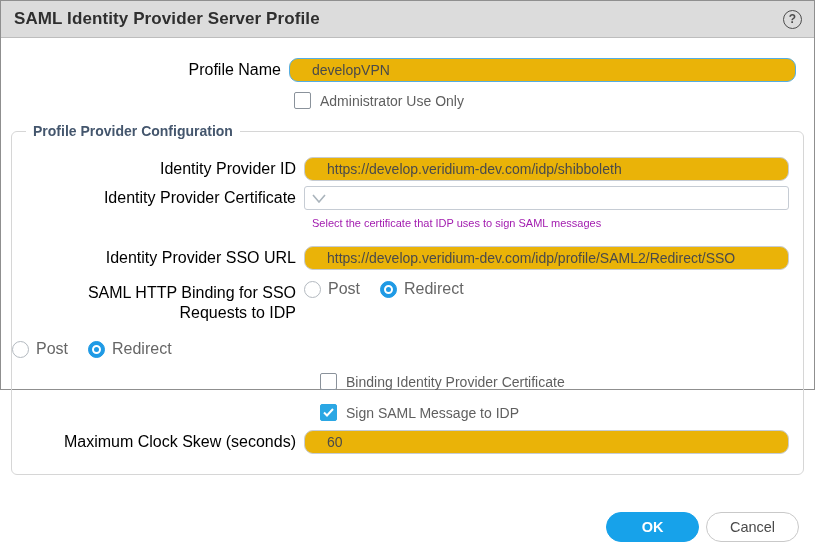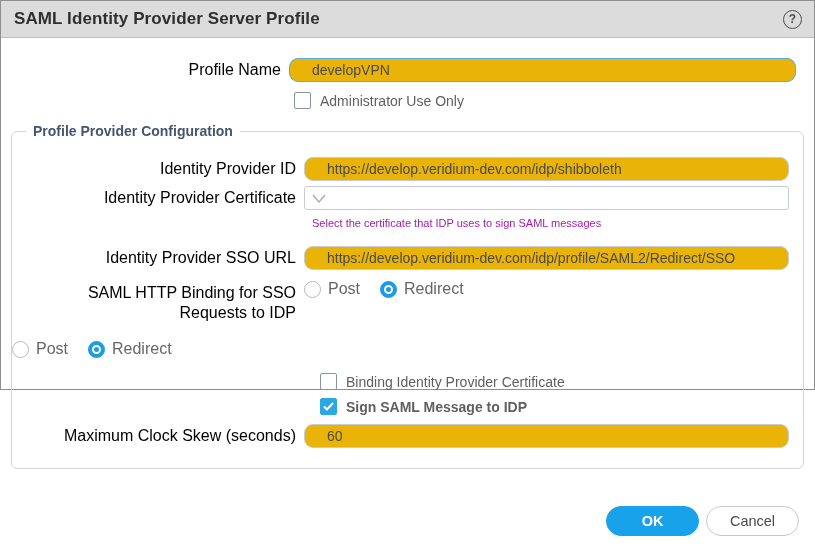--- a/index.html
+++ b/index.html
@@ -151,21 +151,21 @@
   .help-text-row { padding-left: 300px; margin-top: 3px; }
   .help-text { font-size: 11px; color: #a21caf; }
   .row-sso { margin-top: 15px; }
   .row-slo { margin-top: 5px; }
   .row-bind1 { margin-top: 10px; align-items: flex-start; }
   .row-bind1 .lbl { padding-top: 3px; }
   .row-bind1 .lbl .wrap { display: inline-block; max-width: 276px; }
   .row-bind2 { margin-top: 17px; }
   .opts { display: flex; align-items: center; }
   .row-validate { margin-top: 15px; padding-left: 308px; }
-  .row-sign { margin-top: 8px; padding-left: 308px; font-weight: bold; }
+  .row-sign { margin-top: 14px; padding-left: 308px; }
   .row-skew { margin-top: 9px; }
   
   .footer {
     display: flex;
     justify-content: flex-end;
     align-items: center;
     padding-right: 15px;
     margin-top: 37px;
     gap: 7px;
   }

